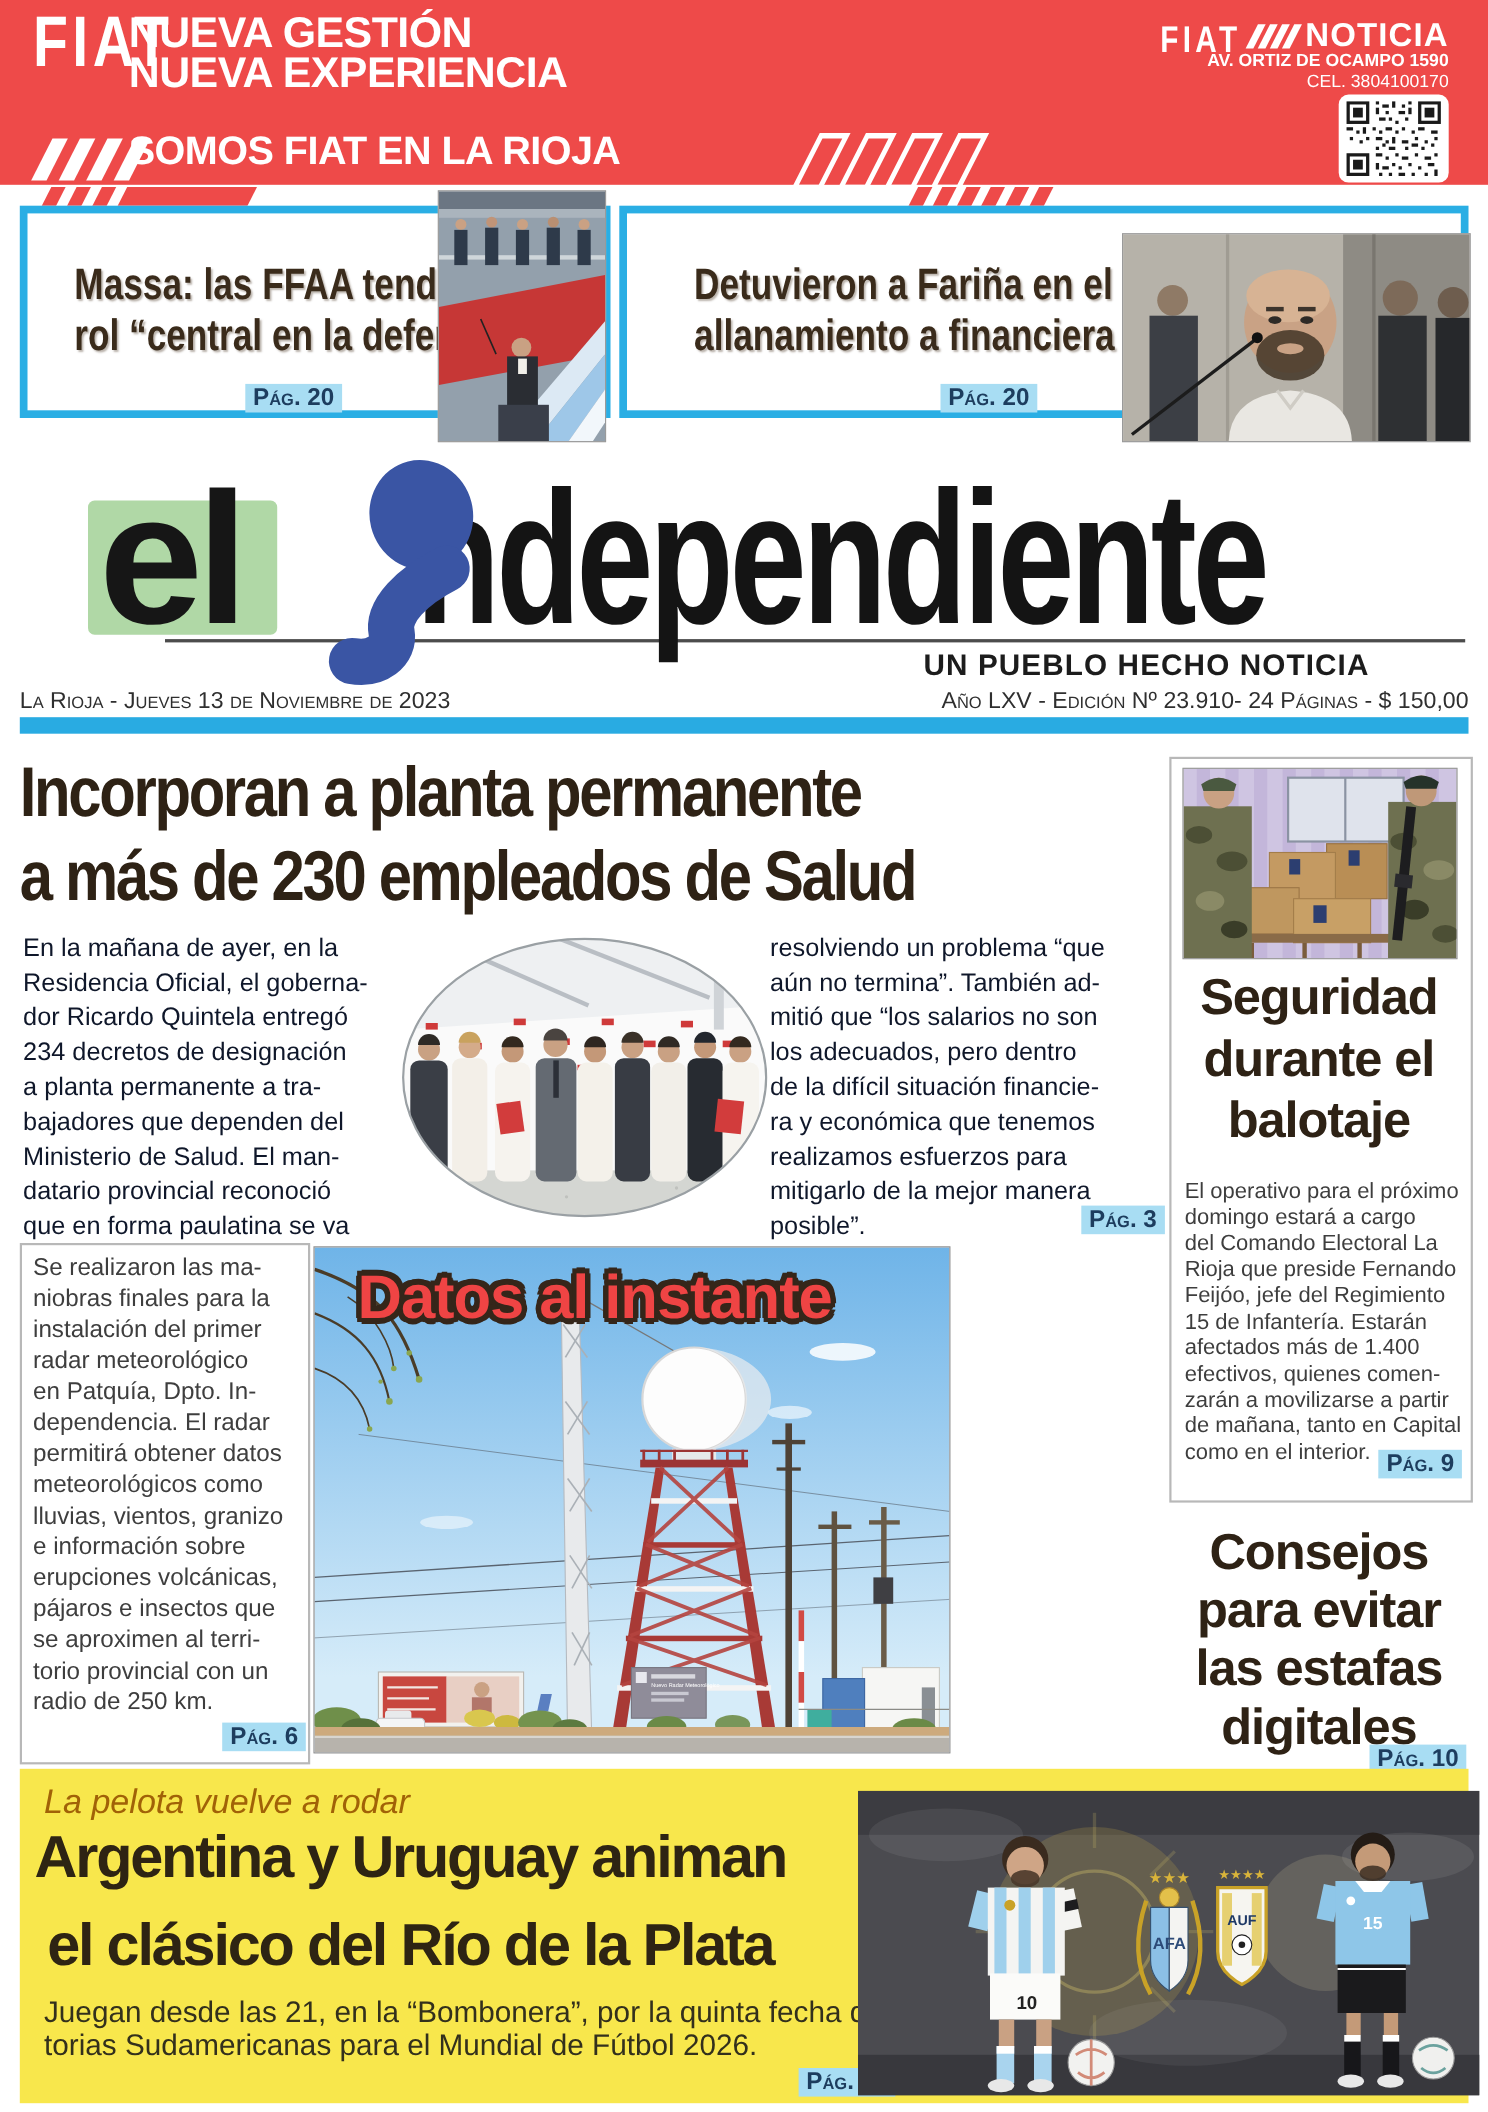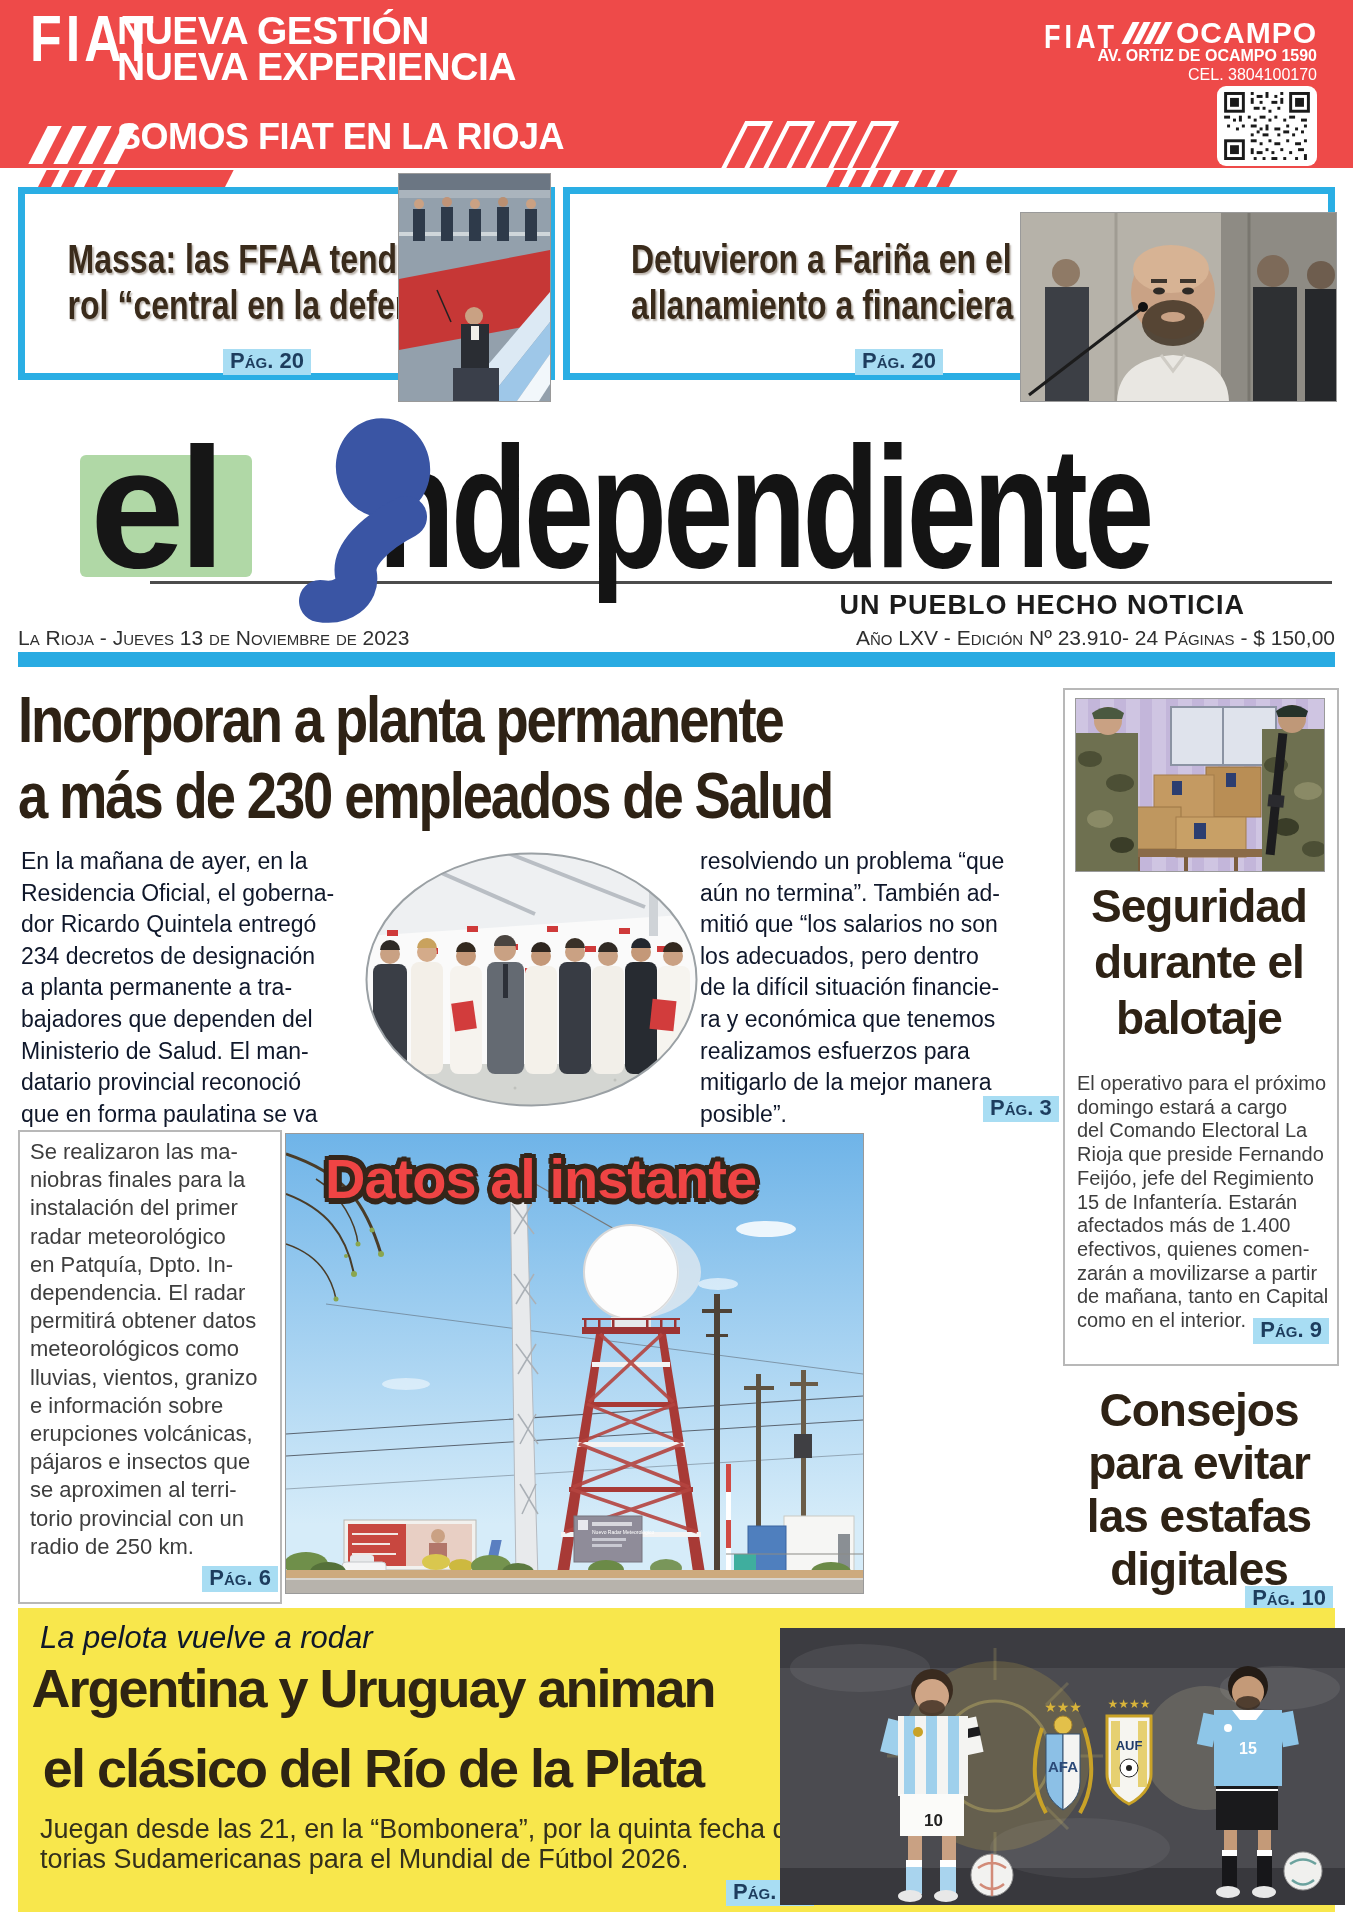--- a/index.html
+++ b/index.html
@@ -42,21 +42,21 @@
   .bodytxt{font-size:23px;line-height:31.6px;color:#0f172a;}
   .side-box{border:2px solid #b8b8b8;background:#fff;}
   .side-h{font-size:46px;line-height:56px;font-weight:bold;color:#2e2215;text-align:center;letter-spacing:-1px;}
   .side-body{font-size:20px;line-height:23.7px;color:#3e3e3e;}
   .radar-body{font-size:22px;line-height:28.2px;color:#3e3e3e;}
   .datos-title{font-size:56px;font-weight:bold;color:#ef4444;letter-spacing:-1px;z-index:6;
      text-shadow:-4px -4px 0 #35261a,4px -4px 0 #35261a,-4px 4px 0 #35261a,4px 4px 0 #35261a,
                  -5px 0 0 #35261a,5px 0 0 #35261a,0 -5px 0 #35261a,0 6px 0 #35261a;}
   
   .yellow{background:#f8e74c;}
-  .kicker{font-size:31px;font-style:italic;color:#0f172a;}
+  .kicker{font-size:31px;font-style:italic;color:#a16207;}
   .fut-h{font-size:54px;line-height:80px;font-weight:bold;color:#2e2413;letter-spacing:-2px;text-align:center;}
   .fut-sub{font-size:27px;line-height:30px;color:#33301c;}
 </style>
 </head>
 <body>
 
 <div class="page">
 
   <div class="abs ad">
     <div class="abs fiat-logo" style="left:30px;top:6px;font-size:52px;line-height:52px;">FIAT</div>
@@ -76,21 +76,21 @@
         <div class="slash w-out"></div>
     </div>
     <div class="abs dealer-row" style="left:1033px;top:16px;width:284px;">
       <span class="fiat-logo" style="font-size:27px;line-height:27px;display:inline-block;">FIAT</span>
       <span class="slash-row" style="gap:4px;">
         <span class="slash dealer-slash"></span>
           <span class="slash dealer-slash"></span>
           <span class="slash dealer-slash"></span>
           <span class="slash dealer-slash"></span>
       </span>
-      <span style="font-size:30px;font-weight:bold;letter-spacing:1px;">OCAMPO</span>
+      <span style="font-size:30px;font-weight:bold;letter-spacing:1px;">NOTICIA</span>
     </div>
     <div class="abs" style="left:1000px;top:47px;width:317px;text-align:right;color:#fff;font-weight:bold;font-size:16px;">AV. ORTIZ DE OCAMPO 1590</div>
     <div class="abs" style="left:1000px;top:66px;width:317px;text-align:right;color:#fff;font-size:16px;">CEL. 3804100170</div>
 
     <div class="abs qr-box" style="left:1217px;top:86px;width:88px;height:68px;">
       <svg width="88" height="68" viewBox="0 0 29 23">
         <g fill="#1a1a1a">
           <rect x="0" y="0" width="7" height="7"></rect>
             <rect x="22" y="0" width="7" height="7"></rect>
             <rect x="0" y="16" width="7" height="7"></rect>

